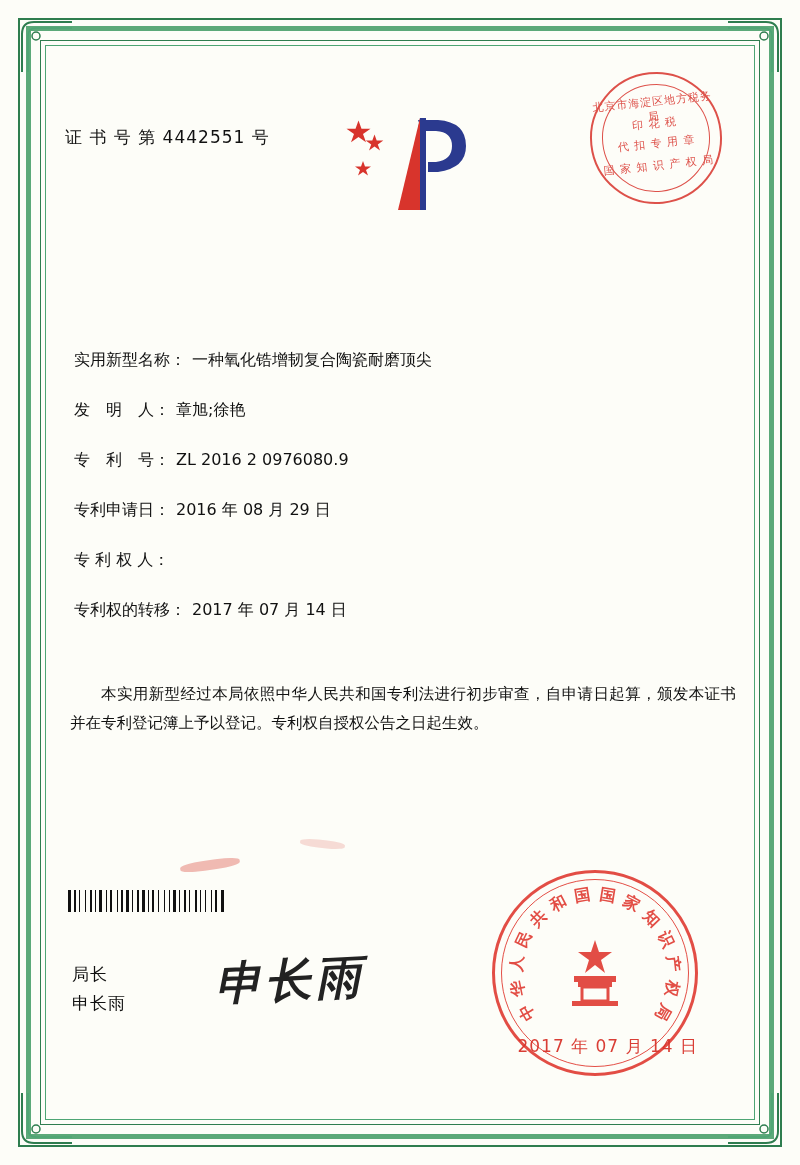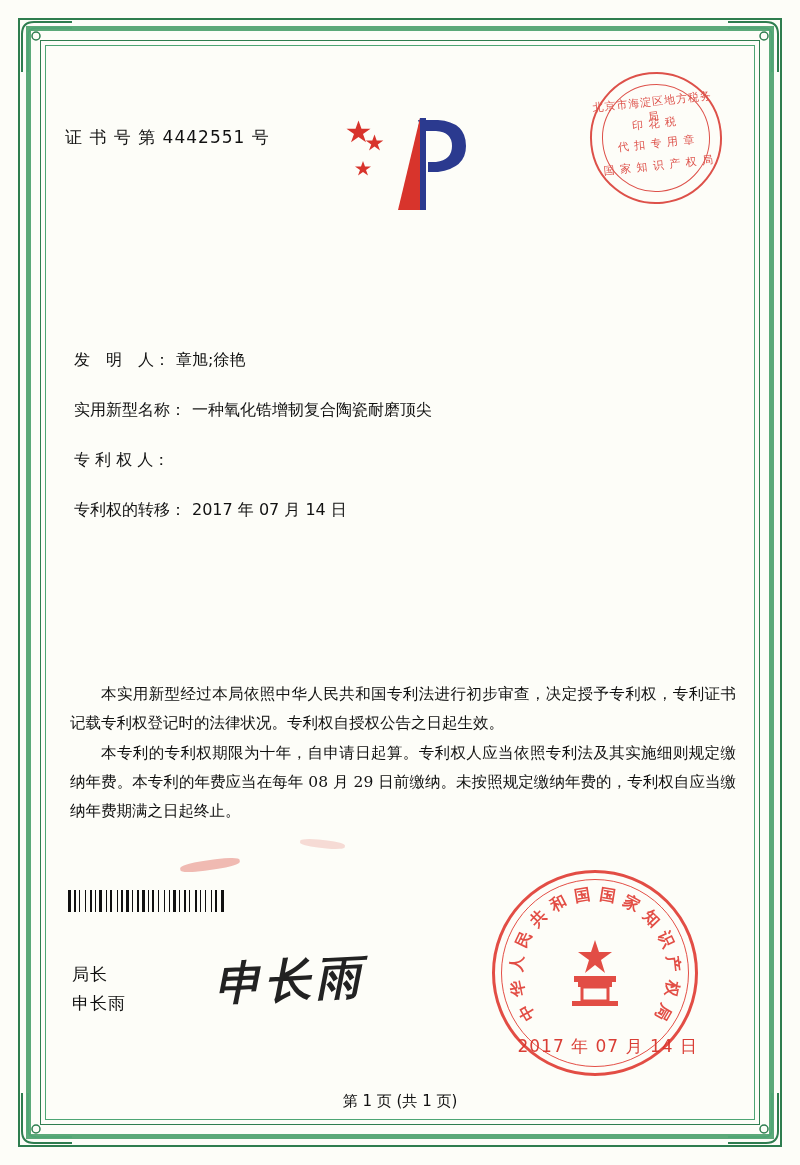--- a/index.html
+++ b/index.html
@@ -359,39 +359,46 @@
       <div class="st-inner"></div>
       <div class="st-line st-l1">北京市海淀区地方税务局</div>
       <div class="st-line st-l2">印 花 税</div>
       <div class="st-line st-l3">代 扣 专 用 章</div>
       <div class="st-line st-l4">国 家 知 识 产 权 局</div>
     </div>
 
 
     <div class="fields">
       <div class="field-row">
+        <span class="field-label">实用新型名称：</span>
+        <span class="field-value">一种氧化锆增韧复合陶瓷耐磨顶尖</span>
+      </div>
+      <div class="field-row">
         <span class="field-label">发　明　人：</span>
         <span class="field-value">章旭;徐艳</span>
       </div>
       <div class="field-row">
-        <span class="field-label">实用新型名称：</span>
-        <span class="field-value">一种氧化锆增韧复合陶瓷耐磨顶尖</span>
+        <span class="field-label">专　利　号：</span>
+        <span class="field-value">ZL 2016 2 0976080.9</span>
+      </div>
+      <div class="field-row">
+        <span class="field-label">专利申请日：</span>
+        <span class="field-value">2016 年 08 月 29 日</span>
       </div>
       <div class="field-row">
         <span class="field-label">专 利 权 人：</span>
       </div>
       <div class="field-row">
         <span class="field-label">专利权的转移：</span>
         <span class="field-value">2017 年 07 月 14 日</span>
       </div>
     </div>
 
     <div class="paras">
-      <p class="para">本实用新型经过本局依照中华人民共和国专利法进行初步审查，决定授予专利权，专利证书记载专利权登记时的法律状况。专利权自授权公告之日起生效。</p>
-      <p class="para">本专利的专利权期限为十年，自申请日起算。专利权人应当依照专利法及其实施细则规定缴纳年费。本专利的年费应当在每年 08 月 29 日前缴纳。未按照规定缴纳年费的，专利权自应当缴纳年费期满之日起终止。</p>
+      <p class="para">本实用新型经过本局依照中华人民共和国专利法进行初步审查，自申请日起算，颁发本证书并在专利登记簿上予以登记。专利权自授权公告之日起生效。</p>
     </div>
 
     <div class="smudge" style="left:120px; top:800px; width:60px; height:10px; transform:rotate(-8deg);"></div>
     <div class="smudge" style="left:240px; top:780px; width:45px; height:8px; transform:rotate(6deg); opacity:0.5;"></div>
 
     <div class="barcode" id="barcode"><span style="width:3px"></span><span style="width:1px;background:transparent"></span><span style="width:2px"></span><span style="width:1px;background:transparent"></span><span style="width:1px"></span><span style="width:3px;background:transparent"></span><span style="width:1px"></span><span style="width:2px;background:transparent"></span><span style="width:2px"></span><span style="width:1px;background:transparent"></span><span style="width:1px"></span><span style="width:1px;background:transparent"></span><span style="width:3px"></span><span style="width:2px;background:transparent"></span><span style="width:1px"></span><span style="width:1px;background:transparent"></span><span style="width:2px"></span><span style="width:3px;background:transparent"></span><span style="width:1px"></span><span style="width:1px;background:transparent"></span><span style="width:2px"></span><span style="width:1px;background:transparent"></span><span style="width:3px"></span><span style="width:1px;background:transparent"></span><span style="width:1px"></span><span style="width:2px;background:transparent"></span><span style="width:2px"></span><span style="width:1px;background:transparent"></span><span style="width:3px"></span><span style="width:1px;background:transparent"></span><span style="width:1px"></span><span style="width:1px;background:transparent"></span><span style="width:2px"></span><span style="width:2px;background:transparent"></span><span style="width:1px"></span><span style="width:3px;background:transparent"></span><span style="width:1px"></span><span style="width:2px;background:transparent"></span><span style="width:1px"></span><span style="width:1px;background:transparent"></span><span style="width:3px"></span><span style="width:1px;background:transparent"></span><span style="width:1px"></span><span style="width:2px;background:transparent"></span><span style="width:2px"></span><span style="width:1px;background:transparent"></span><span style="width:1px"></span><span style="width:3px;background:transparent"></span><span style="width:2px"></span><span style="width:1px;background:transparent"></span><span style="width:1px"></span><span style="width:2px;background:transparent"></span><span style="width:1px"></span><span style="width:3px;background:transparent"></span><span style="width:1px"></span><span style="width:1px;background:transparent"></span><span style="width:2px"></span><span style="width:2px;background:transparent"></span><span style="width:3px"></span><span style="width:1px;background:transparent"></span></div>
 
     <div class="director">
       <div>局长</div>
       <div>申长雨</div>
@@ -423,16 +430,15 @@
           <rect x="22" y="46" width="42" height="6" fill="#e03b32"></rect>
           <rect x="26" y="52" width="34" height="5" fill="#e03b32"></rect>
           <rect x="30" y="57" width="26" height="14" fill="none" stroke="#e03b32" stroke-width="3"></rect>
           <rect x="20" y="71" width="46" height="5" fill="#e03b32"></rect>
         </svg>
       </div>
     </div>
 
     <div class="stamp-date">2017 年 07 月 14 日</div>
 
-    <div class="footer">第 1 页 (共 1 页)</div>
 
   </div>
 </div>
 
 </body></html>

